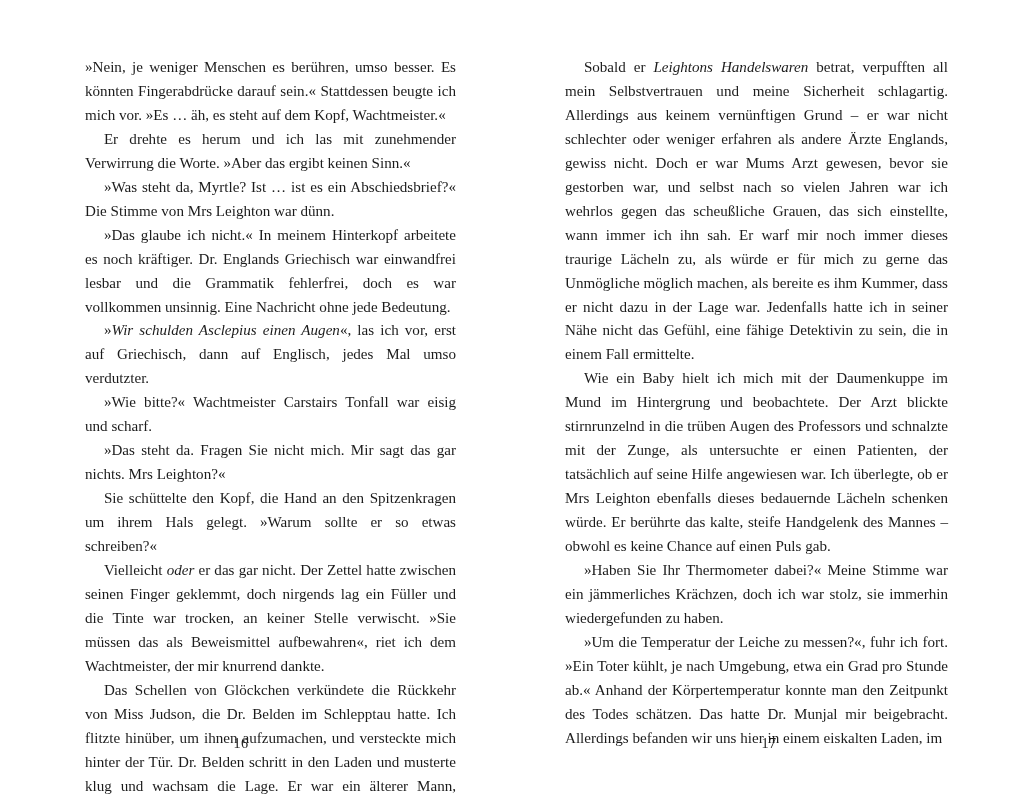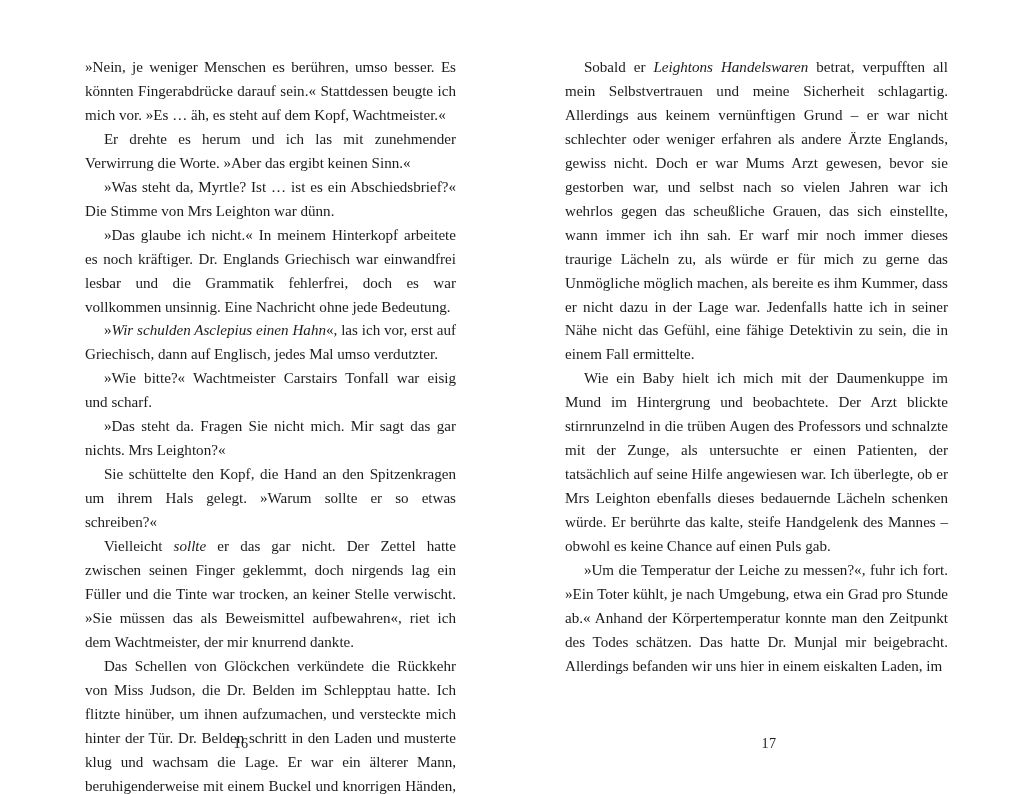--- a/index.html
+++ b/index.html
@@ -68,32 +68,33 @@
 <body>
 
 <div class="spread">
 
   <div class="page page-left">
     <div class="textblock" id="left-text">
         <p class="noindent"><span>»Nein, je weniger Menschen es berühren, umso besser. Es könnten Fingerabdrücke darauf sein.« Stattdessen beugte ich mich vor. »Es … äh, es steht auf dem Kopf, Wachtmeister.«</span></p>
         <p><span>Er drehte es herum und ich las mit zunehmender Verwirrung die Worte. »Aber das ergibt keinen Sinn.«</span></p>
         <p><span>»Was steht da, Myrtle? Ist … ist es ein Abschiedsbrief?« Die Stimme von Mrs Leighton war dünn.</span></p>
         <p><span>»Das glaube ich nicht.« In meinem Hinterkopf arbeitete es noch kräftiger. Dr. Englands Griechisch war einwandfrei lesbar und die Grammatik fehlerfrei, doch es war vollkommen unsinnig. Eine Nachricht ohne jede Bedeutung.</span></p>
-        <p><span>»</span><span class="it">Wir schulden Asclepius einen Hahn</span><span>«, las ich vor, erst auf Griechisch, dann auf Englisch, jedes Mal umso verdutzter.</span></p>
+        <p><span>»</span><span class="it">Wir schulden Asclepius einen Augen</span><span>«, las ich vor, erst auf Griechisch, dann auf Englisch, jedes Mal umso verdutzter.</span></p>
         <p><span>»Wie bitte?« Wachtmeister Carstairs Tonfall war eisig und scharf.</span></p>
         <p><span>»Das steht da. Fragen Sie nicht mich. Mir sagt das gar nichts. Mrs Leighton?«</span></p>
         <p><span>Sie schüttelte den Kopf, die Hand an den Spitzenkragen um ihrem Hals gelegt. »Warum sollte er so etwas schreiben?«</span></p>
-        <p><span>Vielleicht </span><span class="it">sollte</span><span> er das gar nicht. Der Zettel hatte zwischen seinen Finger geklemmt, doch nirgends lag ein Füller und die Tinte war trocken, an keiner Stelle verwischt. »Sie müssen das als Beweismittel aufbewahren«, riet ich dem Wachtmeister, der mir knurrend dankte.</span></p>
+        <p><span>Vielleicht </span><span class="it">oder</span><span> er das gar nicht. Der Zettel hatte zwischen seinen Finger geklemmt, doch nirgends lag ein Füller und die Tinte war trocken, an keiner Stelle verwischt. »Sie müssen das als Beweismittel aufbewahren«, riet ich dem Wachtmeister, der mir knurrend dankte.</span></p>
         <p><span>Das Schellen von Glöckchen verkündete die Rückkehr von Miss Judson, die Dr. Belden im Schlepptau hatte. Ich flitzte hinüber, um ihnen aufzumachen, und versteckte mich hinter der Tür. Dr. Belden schritt in den Laden und musterte klug und wachsam die Lage. Er war ein älterer Mann, beruhigenderweise mit einem Buckel und knorrigen Händen, die von Jahrzehnten kompetenter medizinischer Arbeit kündeten. Schon solange man denken konnte, betrieb er die Praxis in der High Street.</span></p>
       </div>
     <div class="folio folio-left">16</div>
   </div>
 
   <div class="page page-right">
     <div class="textblock" id="right-text">
         <p><span>Sobald er </span><span class="it">Leightons Handelswaren</span><span> betrat, verpufften all mein Selbstvertrauen und meine Sicherheit schlagartig. Allerdings aus keinem vernünftigen Grund – er war nicht schlechter oder weniger erfahren als andere Ärzte Englands, gewiss nicht. Doch er war Mums Arzt gewesen, bevor sie gestorben war, und selbst nach so vielen Jahren war ich wehrlos gegen das scheußliche Grauen, das sich einstellte, wann immer ich ihn sah. Er warf mir noch immer dieses traurige Lächeln zu, als würde er für mich zu gerne das Unmögliche möglich machen, als bereite es ihm Kummer, dass er nicht dazu in der Lage war. Jedenfalls hatte ich in seiner Nähe nicht das Gefühl, eine fähige Detektivin zu sein, die in einem Fall ermittelte.</span></p>
         <p><span>Wie ein Baby hielt ich mich mit der Daumenkuppe im Mund im Hintergrung und beobachtete. Der Arzt blickte stirnrunzelnd in die trüben Augen des Professors und schnalzte mit der Zunge, als untersuchte er einen Patienten, der tatsächlich auf seine Hilfe angewiesen war. Ich überlegte, ob er Mrs Leighton ebenfalls dieses bedauernde Lächeln schenken würde. Er berührte das kalte, steife Handgelenk des Mannes – obwohl es keine Chance auf einen Puls gab.</span></p>
+        <p><span>»Haben Sie Ihr Thermometer dabei?« Meine Stimme war ein jämmerliches Krächzen, doch ich war stolz, sie immerhin wiedergefunden zu haben.</span></p>
         <p><span>»Um die Temperatur der Leiche zu messen?«, fuhr ich fort. »Ein Toter kühlt, je nach Umgebung, etwa ein Grad pro Stunde ab.« Anhand der Körpertemperatur konnte man den Zeitpunkt des Todes schätzen. Das hatte Dr. Munjal mir beigebracht. Allerdings befanden wir uns hier in einem eiskalten Laden, im</span></p>
       </div>
     <div class="folio folio-right">17</div>
   </div>
 
 </div>
 
 </body></html>

